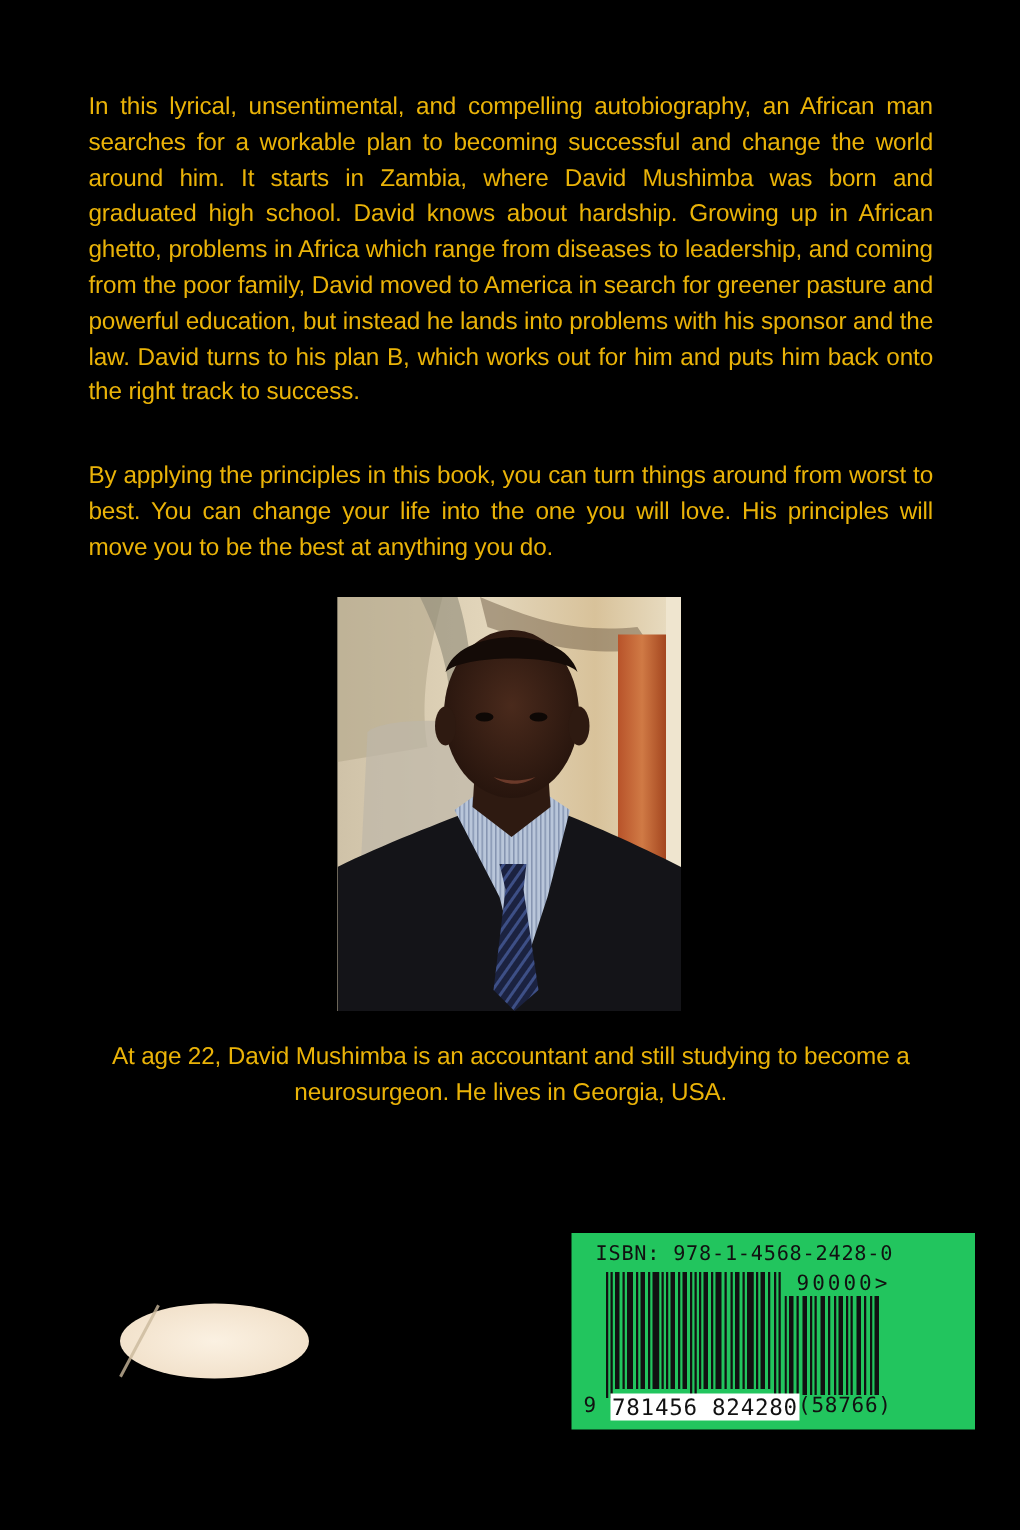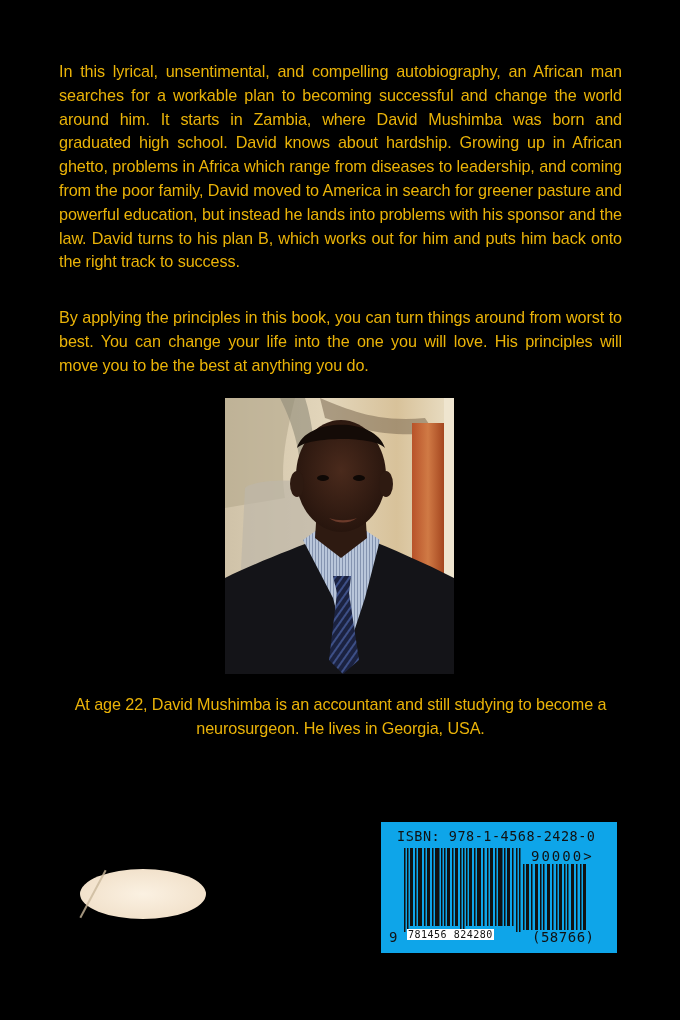--- a/index.html
+++ b/index.html
@@ -39,23 +39,23 @@
       height: 276px;
       overflow: hidden;
       background: #d9cbb0;
     }
     .photo svg { display: block; }
 
     .barcode-box {
       position: absolute;
       left: 381px;
       top: 822px;
-      width: 236px;
+      width: 269px;
       height: 131px;
-      background: #0ea5e9;
+      background: #22c55e;
       color: #111;
       font-family: "DejaVu Sans Mono", monospace;
     }
     .isbn-label {
       position: absolute;
       left: 16px;
       top: 6px;
       font-size: 13.5px;
       letter-spacing: 0.5px;
       white-space: nowrap;
@@ -84,21 +84,21 @@
     .digit-prefix {
       position: absolute;
       left: 8px;
       top: 107px;
       font-size: 14px;
     }
     .digits-main {
       position: absolute;
       left: 26px;
       top: 107px;
-      font-size: 10px;
+      font-size: 15px;
       letter-spacing: 0.5px;
       background: #fff;
       padding: 0 1px;
     }
     .digits-addon {
       position: absolute;
       left: 151px;
       top: 107px;
       font-size: 14px;
       letter-spacing: 0.5px;

